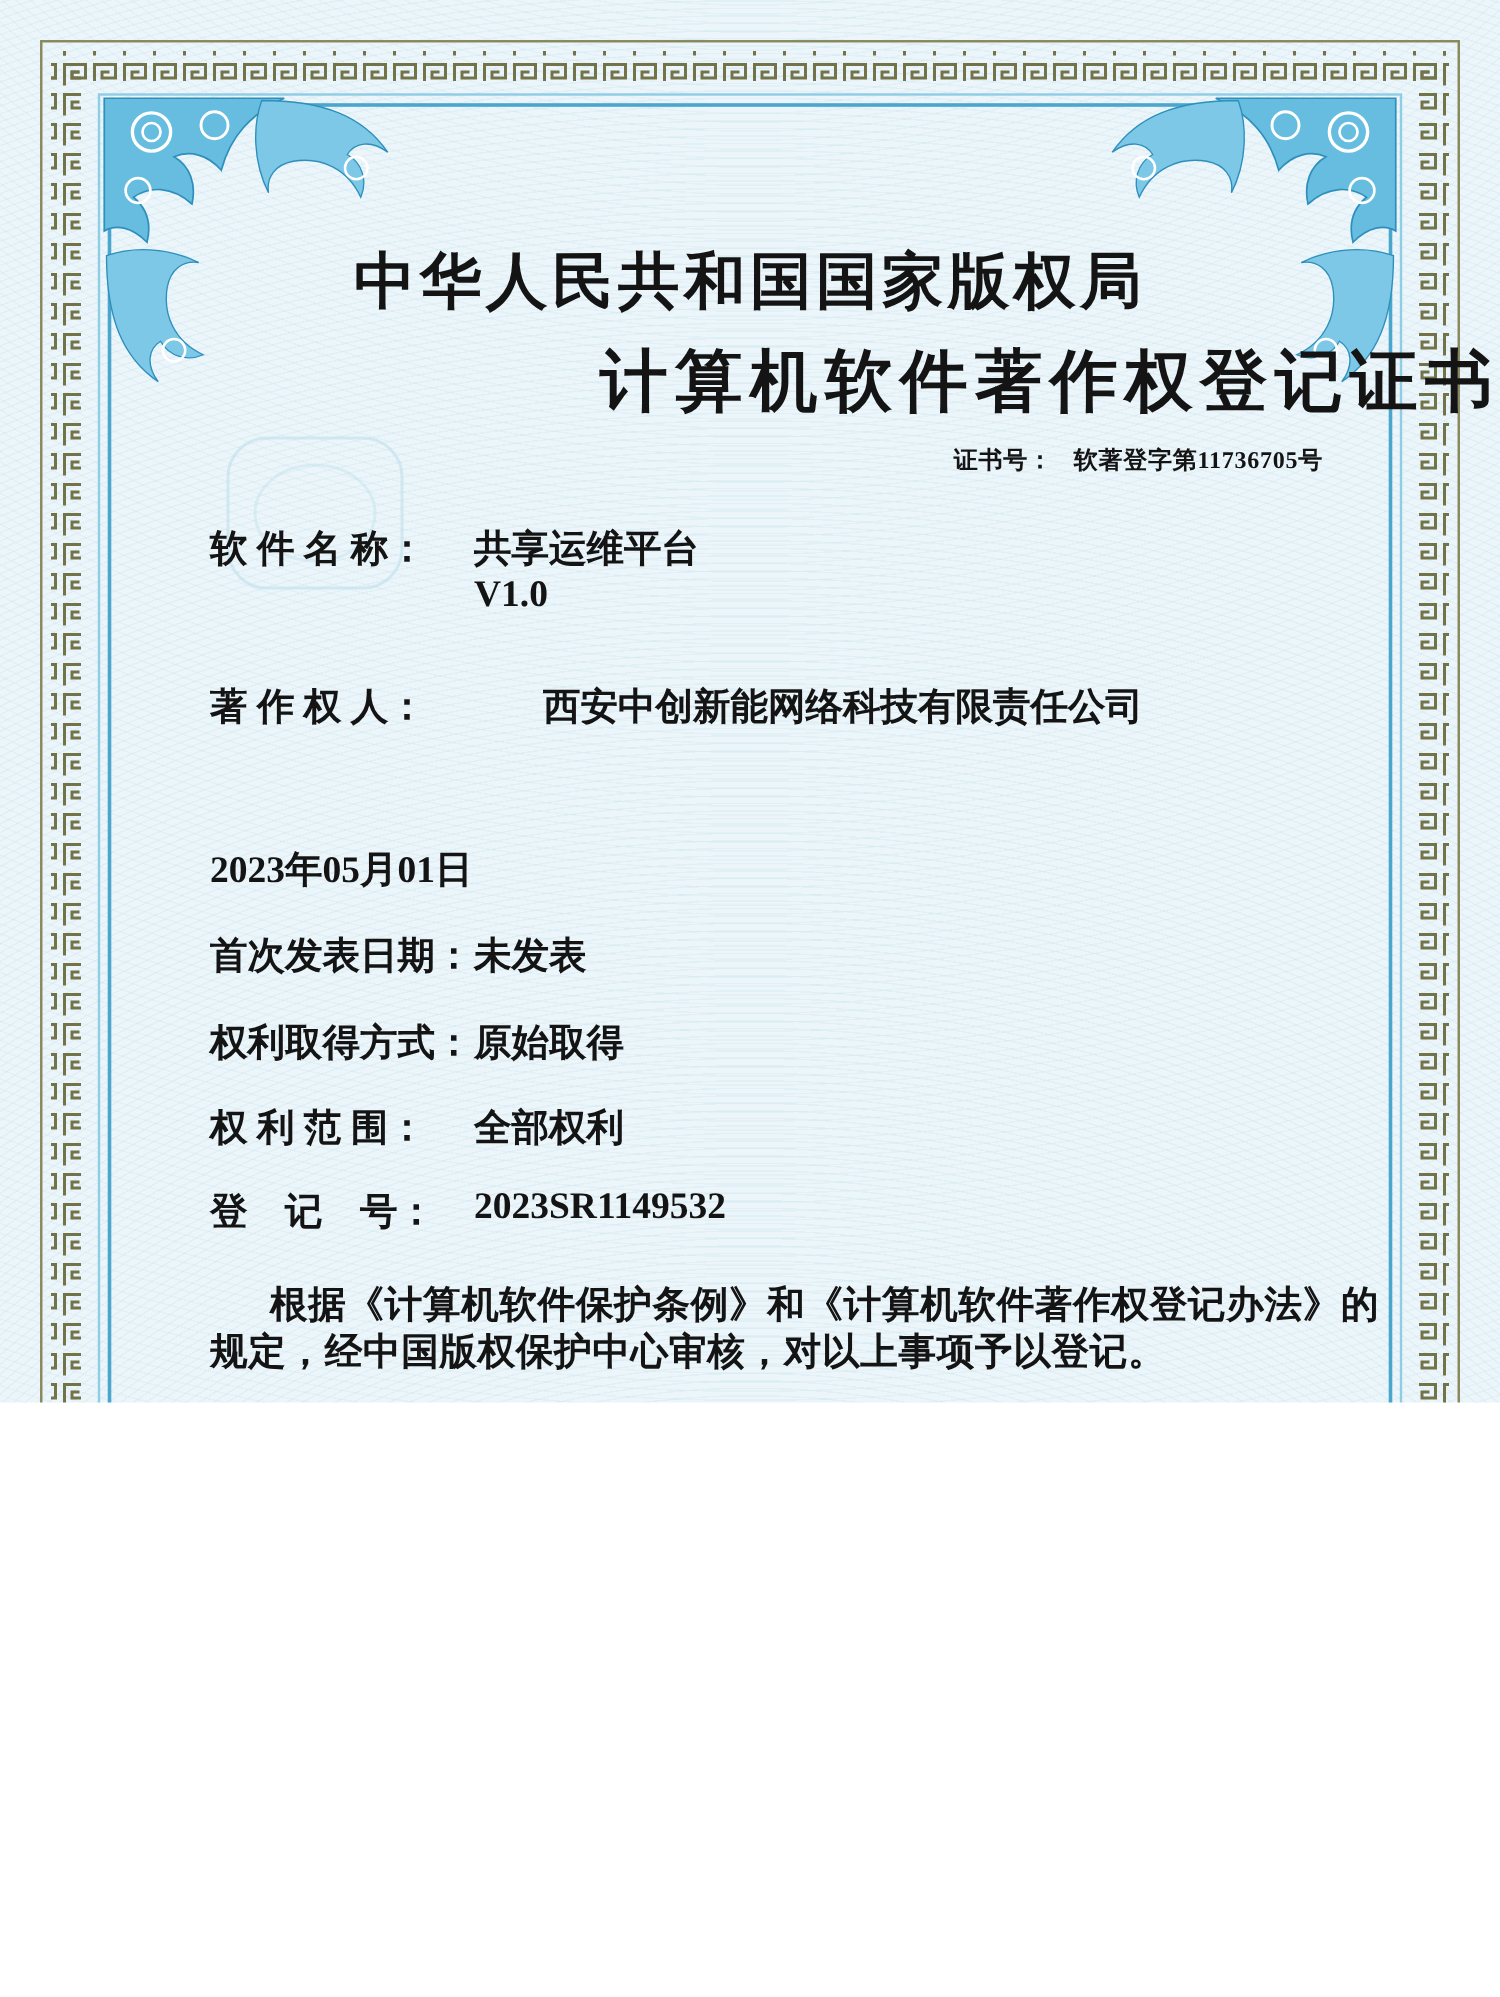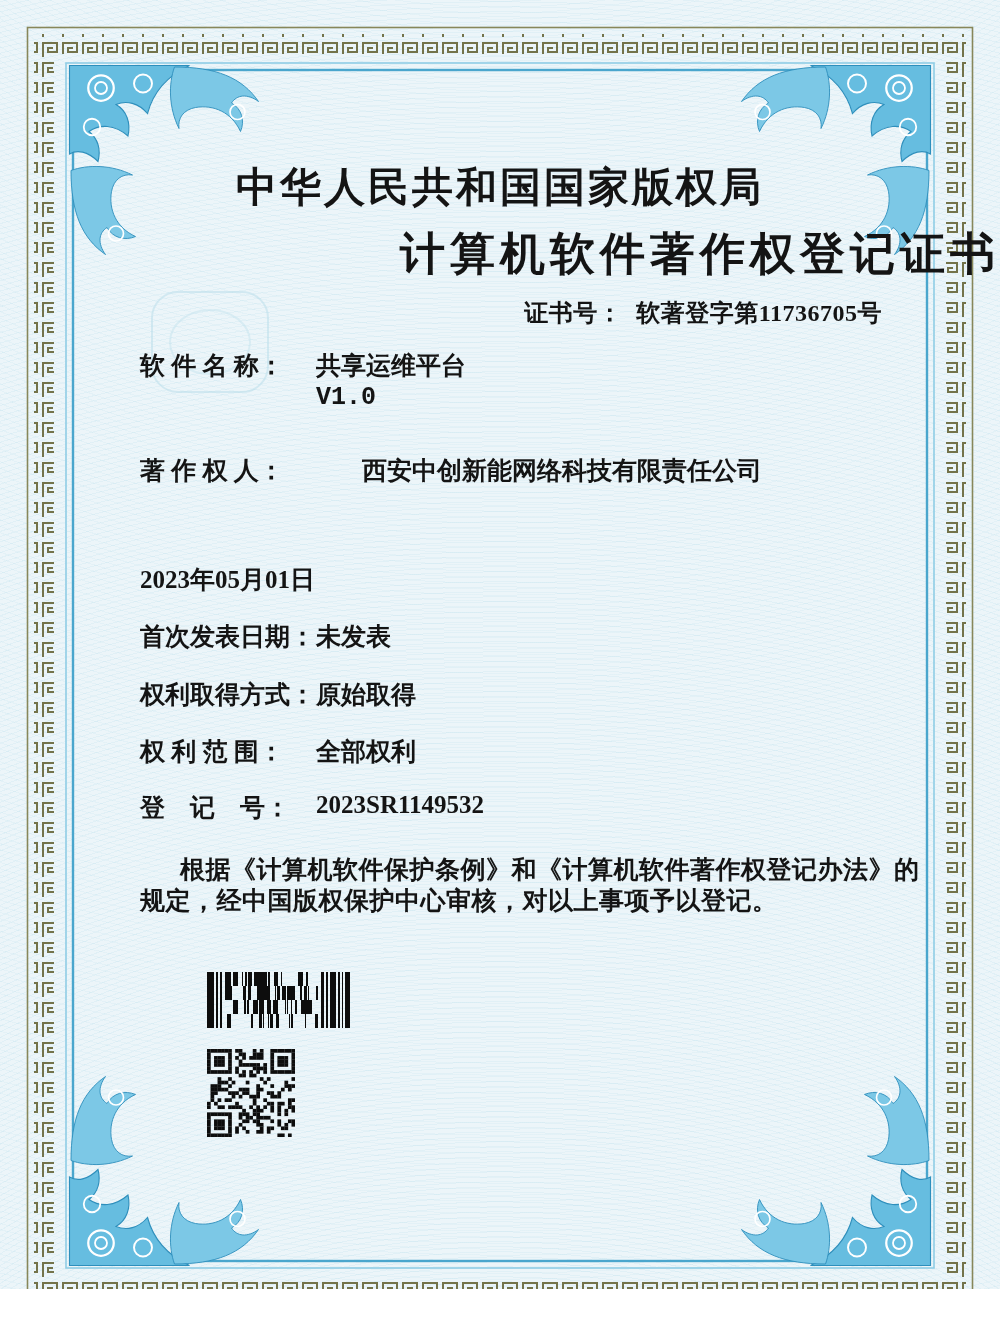--- a/index.html
+++ b/index.html
@@ -1,44 +1,44 @@
 <!DOCTYPE html>
 <html><head>
 <meta charset="utf-8">
 <style>
   html,body{margin:0;padding:0;}
   .page{
     position:relative;
-    width:1000px;height:1289px;
+    width:1000px;height:935px;
     font-family:"Liberation Serif","DejaVu Serif",serif;
     color:#141414;
     background:
       repeating-radial-gradient(circle at 50% 160%, rgba(124,196,220,.10) 0 1px, transparent 1px 5px),
       repeating-radial-gradient(circle at 50% -60%, rgba(124,196,220,.08) 0 1px, transparent 1px 6px),
       #ecf5f9;
     overflow:hidden;
   }
   .frame{position:absolute;inset:0;width:1000px;height:1331px;pointer-events:none;}
   .authority{
     position:absolute;top:160px;left:0;width:100%;
     text-align:center;font-size:41px;font-weight:bold;letter-spacing:3px;
   }
   .cert-title{
     position:absolute;top:224px;left:0;width:100%;
     text-align:right;font-size:45px;font-weight:bold;letter-spacing:5px;
   }
   .certno{
     position:absolute;top:297px;right:118px;
-    font-size:24px;font-weight:bold;letter-spacing:.5px;text-align:right;
+    font-size:16px;font-weight:bold;letter-spacing:.5px;text-align:right;
   }
   .certno .lbl{margin-right:14px;}
   .row{position:absolute;left:140px;display:flex;font-size:25px;font-weight:bold;}
   .row .lbl{width:176px;flex:0 0 176px;}
   .row .val{white-space:nowrap;}
-  .r0{top:349px;} .r0b{position:absolute;left:316px;top:383px;font-size:25px;font-weight:bold;font-family:Liberation Mono, monospace;}
+  .r0{top:349px;} .r0b{position:absolute;left:316px;top:383px;font-size:25px;font-weight:bold;}
   .r1{top:454px;gap:46px;} .r2{top:563px;} .r3{top:620px;}
   .r4{top:678px;} .r5{top:735px;} .r6{top:791px;}
   .statement-line{position:absolute;font-size:25px;font-weight:bold;letter-spacing:.5px;}
   .st1{left:180px;top:853px;}
   .st2{left:140px;top:884px;}
   .barcode{position:absolute;left:207px;top:972px;width:143px;height:56px;}
   .qrcode{position:absolute;left:207px;top:1049px;width:88px;height:88px;}
   .issue-date{position:absolute;left:608px;top:1160px;font-size:26px;font-weight:bold;letter-spacing:1px;}
 </style>
 </head>

